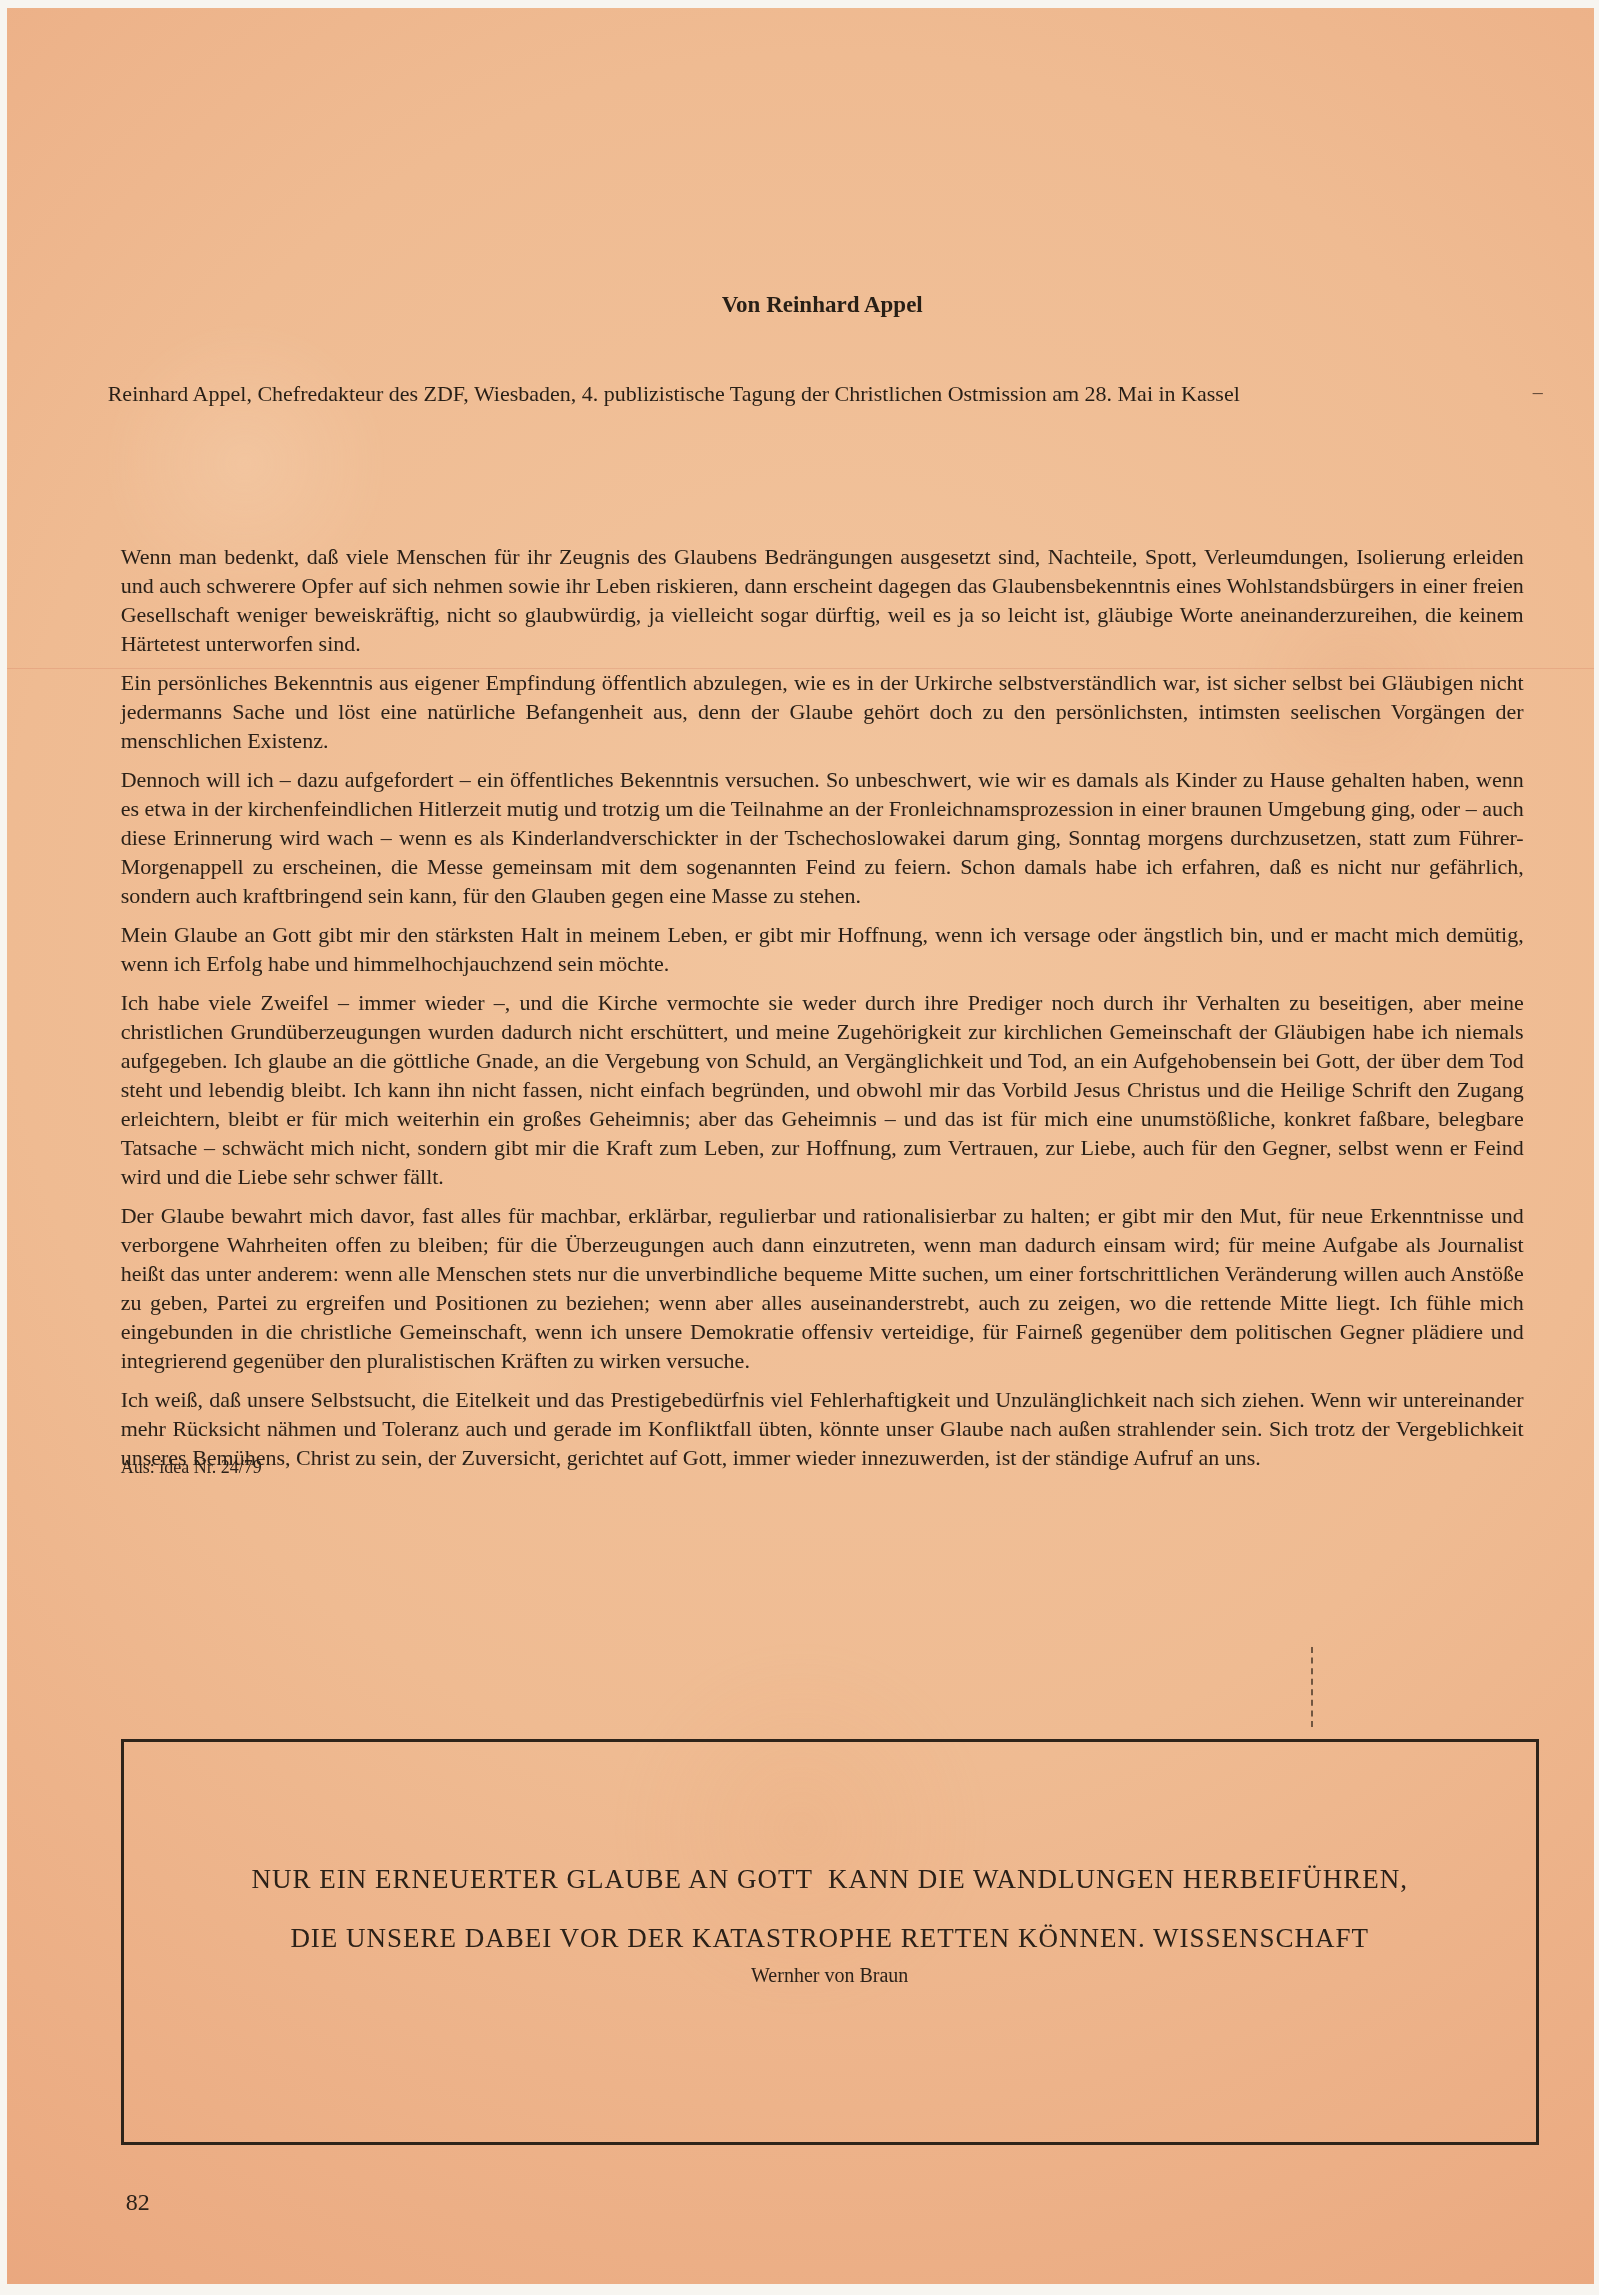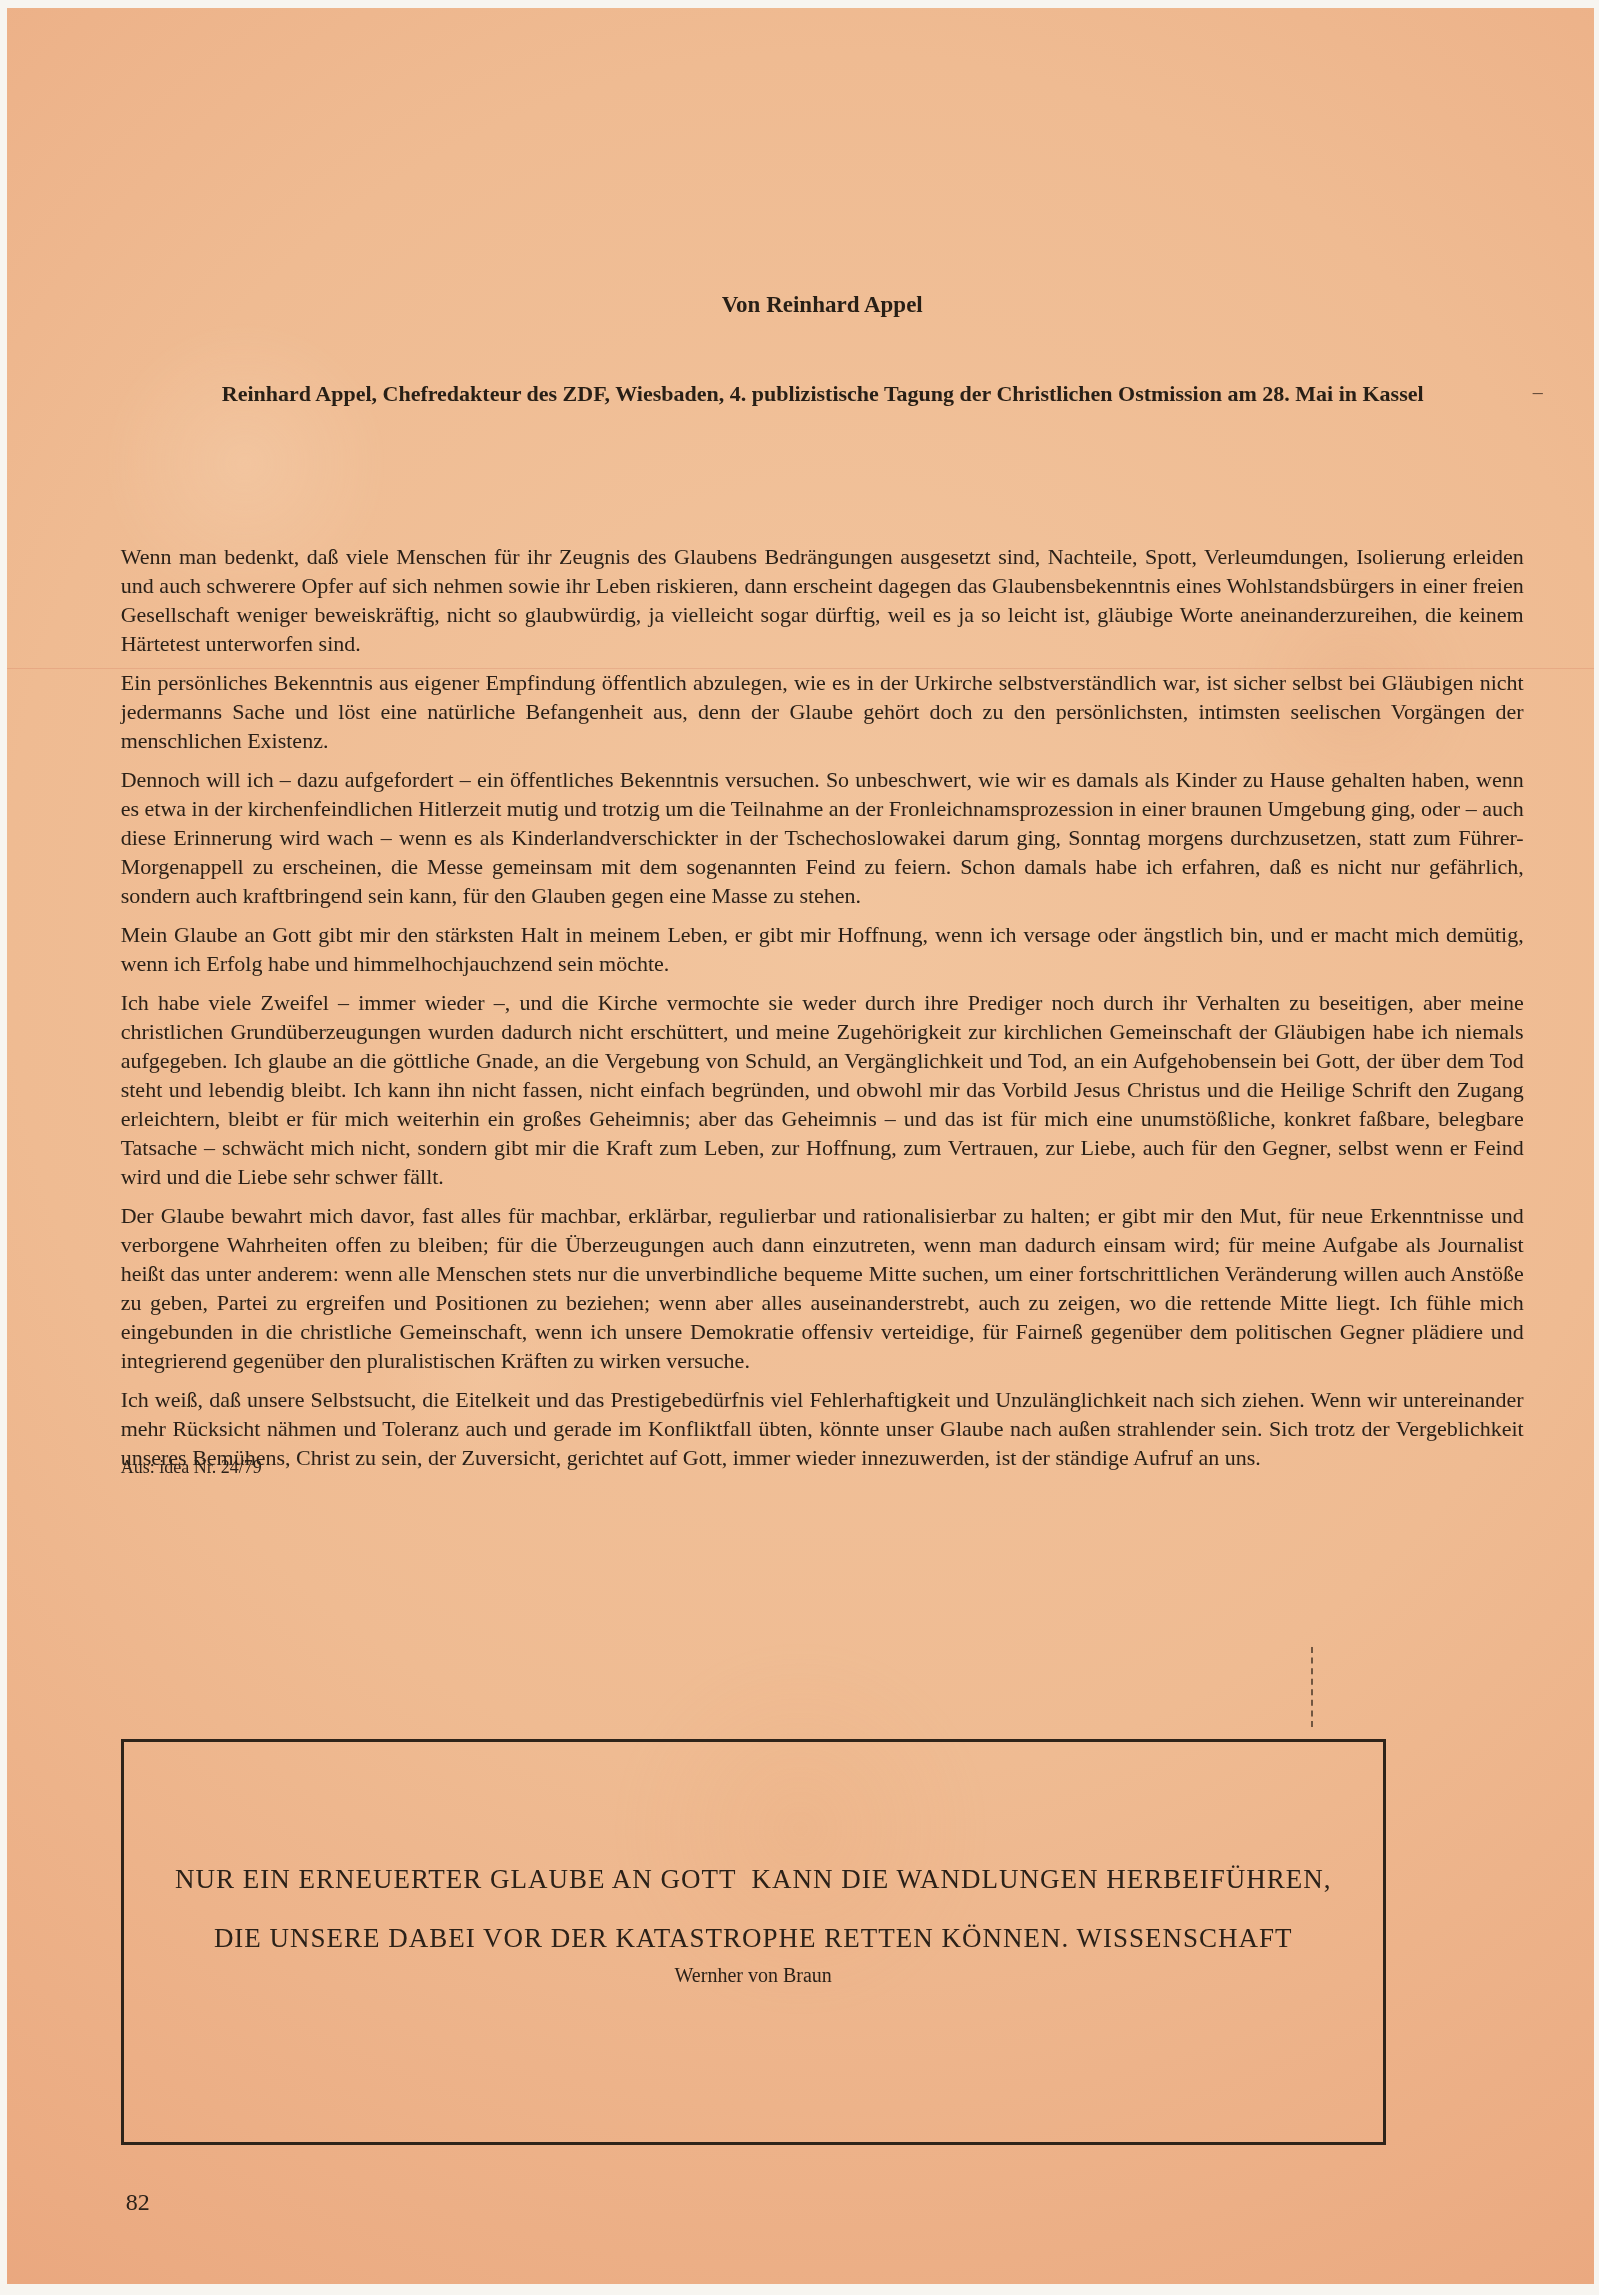--- a/index.html
+++ b/index.html
@@ -48,23 +48,23 @@
     position: absolute;
     left: 114px; width: 1403px; top: 284px;
     text-align: center;
     font-size: 23px;
     font-weight: bold;
     color: #281f16;
   }
   .byline {
     position: absolute;
     left: 101px; width: 1430px; top: 373px;
-    text-align: center;
+    text-align: left;
     font-size: 22px;
-    font-weight: bold;
+    font-weight: normal;
     color: #281f16;
   }
   .byline-artifact-dash {
     position: absolute;
     top: 373px; left: 1526px;
     font-size: 20px;
     color: rgba(50,35,25,0.75);
   }
   .scan-line {
     position: absolute;
@@ -92,21 +92,21 @@
   }
   .print-artifact {
     position: absolute;
     left: 1304px; top: 1639px;
     height: 80px; width: 0;
     border-left: 2.7px dashed rgba(45,32,22,0.65);
   }
   .quote-box {
     position: absolute;
     left: 114px; top: 1731px;
-    width: 1265px; height: 406px;
+    width: 1418px; height: 406px;
     box-sizing: border-box;
     border: 3.4px solid #2e241a;
     text-align: center;
   }
   .quote-line {
     margin: 0 20px 31.5px 20px;
     font-size: 27px;
     line-height: 27px;
     letter-spacing: 1px;
     white-space: pre-wrap;

